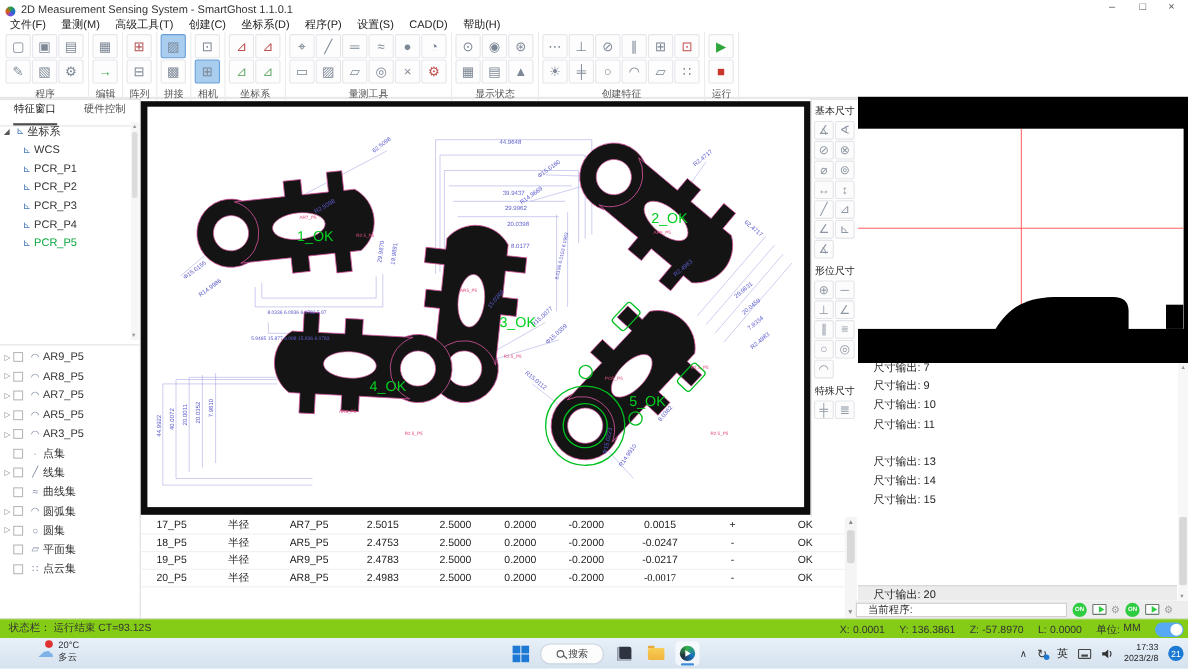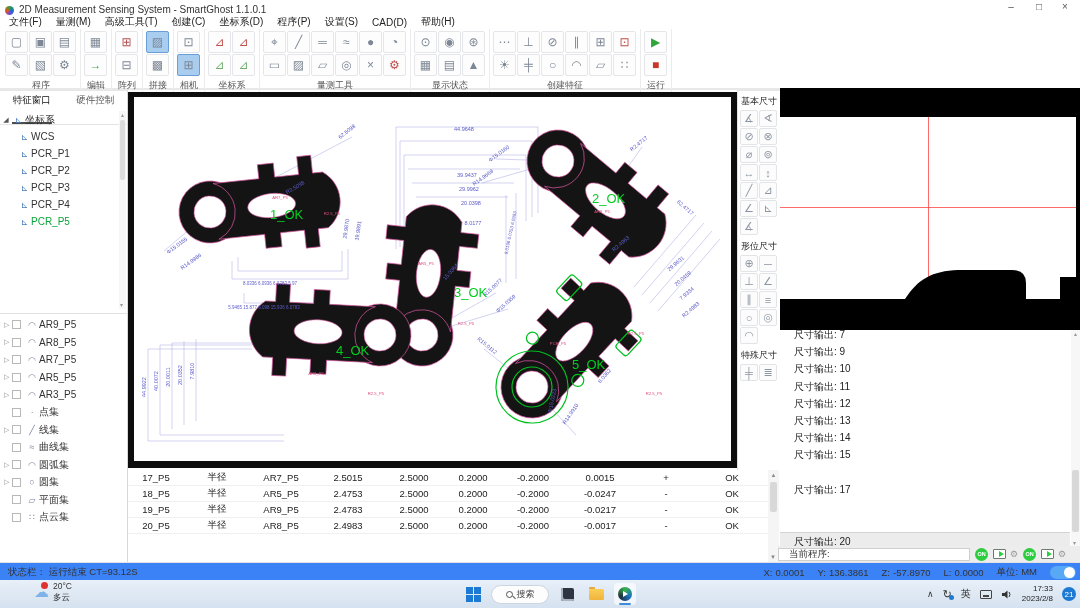--- a/index.html
+++ b/index.html
@@ -15,21 +15,21 @@
 
 .toolbar{position:absolute;top:29px;left:0;right:0;height:61px;background:#fff;border-bottom:2px solid #e8e8e8;display:flex;align-items:flex-start;padding-left:2px}
 .tb-group{display:flex;flex-direction:column;align-items:center;border-right:1px solid #ececec;padding:2px 3px 0}
 .tb-row{display:flex}
 .tb-btn{width:23px;height:22px;margin:0 1px 1px 0;border:1px solid #e4e6ea;background:#fdfdfd;border-radius:2px;display:flex;align-items:center;justify-content:center;padding:0}
 .tb-btn.active{background:#a9cdef;border-color:#699fd6}
 .tb-glyph{font-size:12px;color:#7d8795;line-height:1}
 .tb-label{font-size:9px;color:#555;margin:2px 0 1px;white-space:nowrap}
 
 .sidepanel{position:absolute;left:0;top:90px;width:128px;bottom:46px;background:#fff;border-right:1px solid #d8d8d8;border-top:1px solid #e6e6e6}
-.tabs{display:flex;height:34px;border-bottom:1px solid #e4e4e4;font-size:9.5px;color:#555}
+.tabs{display:flex;height:24px;border-bottom:1px solid #e4e4e4;font-size:9.5px;color:#555}
 .tab{flex:1;text-align:center;line-height:18px;position:relative}
 .tab.active{color:#111}
 .tab.active::after{content:"";position:absolute;left:12px;right:12px;bottom:0;border-bottom:2px solid #4d4d4d}
 .tree{position:absolute;top:20px;left:0;right:8px}
 .tree-row{height:17px;display:flex;align-items:center;font-size:10px;color:#333}
 .twisty{width:12px;text-align:center;color:#555;font-size:7px}
 .ticon{width:13px;text-align:center;color:#4a7ebb;font-size:9px}
 .tree-row.child{padding-left:18px}
 .tree-row.sel .tlabel{color:#0aa43c}
 .vsb{position:absolute;right:1px;top:20px;width:7px;height:198px;background:#f6f6f6;font-size:6px;color:#999;text-align:center;line-height:8px}
@@ -67,21 +67,21 @@
 .tscroll{position:absolute;left:768px;top:470px;width:11px;height:92px;background:#f5f5f5;font-size:6px;color:#888;text-align:center;line-height:10px}
 .tscroll .tthumb{position:absolute;left:2px;top:12px;width:7px;height:30px;background:#d8d8d8;border-radius:2px}
 
 .cpbar{position:absolute;left:778px;top:546px;width:302px;height:16px;background:#ededed;display:flex;align-items:center;font-size:9.5px;color:#333}
 .cp-input{width:192px;height:13px;background:#fff;border:1px solid #cfcfcf;margin-left:0;display:flex;align-items:center;padding-left:10px}
 .on-badge{width:13px;height:13px;border-radius:50%;background:#2ecc40;color:#fff;font-size:5.5px;font-weight:bold;display:flex;align-items:center;justify-content:center;margin-left:5px;flex:none}
 .mini-box{width:13px;height:10px;border:1px solid #6a7a6e;border-radius:1px;margin-left:5px;position:relative;background:#fff}
 .mini-box::after{content:"";position:absolute;right:1px;bottom:1px;border-left:5px solid #2ecc40;border-top:3px solid transparent;border-bottom:3px solid transparent}
 .gear{font-size:9px;color:#9a9a9a;margin-left:4px}
 
-.statusbar{position:absolute;left:0;top:562px;width:1080px;height:18px;background:#3b82f6;border-top:1px solid #e2e2e2;font-size:9.5px;color:#333}
+.statusbar{position:absolute;left:0;top:562px;width:1080px;height:18px;background:#84cc16;border-top:1px solid #e2e2e2;font-size:9.5px;color:#333}
 .sb-left{position:absolute;left:8px;top:0;line-height:18px}
 .sb-right{position:absolute;right:4px;top:0;height:18px;display:flex;align-items:center;gap:13px}
 .coord-pair{display:flex;gap:3px;white-space:nowrap}
 .toggle{width:26px;height:13px;border-radius:7px;background:#57a8f5;position:relative;flex:none}
 .toggle::after{content:"";position:absolute;right:1px;top:1px;width:11px;height:11px;border-radius:50%;background:#fff}
 
 .taskbar{position:absolute;left:0;top:580px;width:1080px;height:28px;background:linear-gradient(#e8f0f8,#d5e2ef)}
 .weather{position:absolute;left:34px;top:1px;display:flex;align-items:center}
 .cloud{font-size:15px;color:#7db3e8;position:relative}
 .cloud .badge-dot{position:absolute;left:7px;top:-1px;width:7px;height:7px;border-radius:50%;background:#e03131}
@@ -663,25 +663,23 @@
     </svg>
   </div>
 </div>
 
 <div class="dimlist" id="dimlist">
   <div class="dimsb">▴<span class="dthumb"></span><span style="position:absolute;bottom:0;left:2px">▾</span></div>
 <div class="dim-row" style="top: -4px;">尺寸输出: 7</div>
     <div class="dim-row" style="top: 13.2px;">尺寸输出: 9</div>
     <div class="dim-row" style="top: 30.4px;">尺寸输出: 10</div>
     <div class="dim-row" style="top: 47.6px;">尺寸输出: 11</div>
-    <div class="dim-row" style="top: 64.8px;">尺寸输出: 12</div>
     <div class="dim-row" style="top: 82px;">尺寸输出: 13</div>
     <div class="dim-row" style="top: 99.2px;">尺寸输出: 14</div>
     <div class="dim-row" style="top: 116.4px;">尺寸输出: 15</div>
-    <div class="dim-row" style="top: 150.8px;">尺寸输出: 17</div>
     <div class="dim-row sel" style="top: 202.4px;">尺寸输出: 20</div>
   </div>
 
 <div class="tablezone">
   <div id="tbody">
       <div class="t-row">
         <span class="t-cell" style="width: 56px;">17_P5</span>
         <span class="t-cell" style="width: 66px;">半径</span>
         <span class="t-cell" style="width: 62px;">AR7_P5</span>
         <span class="t-cell" style="width: 72px;">2.5015</span>
@@ -717,21 +715,21 @@
         <span class="t-cell" style="width: 72px;">OK</span>
       </div>
       <div class="t-row">
         <span class="t-cell" style="width: 56px;">20_P5</span>
         <span class="t-cell" style="width: 66px;">半径</span>
         <span class="t-cell" style="width: 62px;">AR8_P5</span>
         <span class="t-cell" style="width: 72px;">2.4983</span>
         <span class="t-cell" style="width: 60px;">2.5000</span>
         <span class="t-cell" style="width: 58px;">0.2000</span>
         <span class="t-cell" style="width: 62px;">-0.2000</span>
-        <span class="t-cell" style="width: 72px;">-0.0017</span>
+        <span class="t-cell" style="width: 72px; font-family: Liberation Serif, serif;">-0.0017</span>
         <span class="t-cell" style="width: 60px;">-</span>
         <span class="t-cell" style="width: 72px;">OK</span>
       </div>
     </div>
 </div>
 <div class="tscroll">▲<span class="tthumb"></span><span style="position:absolute;bottom:0;left:2px">▼</span></div>
 
 <div class="cpbar">
   <div class="cp-input">
     <span>当前程序:</span>

